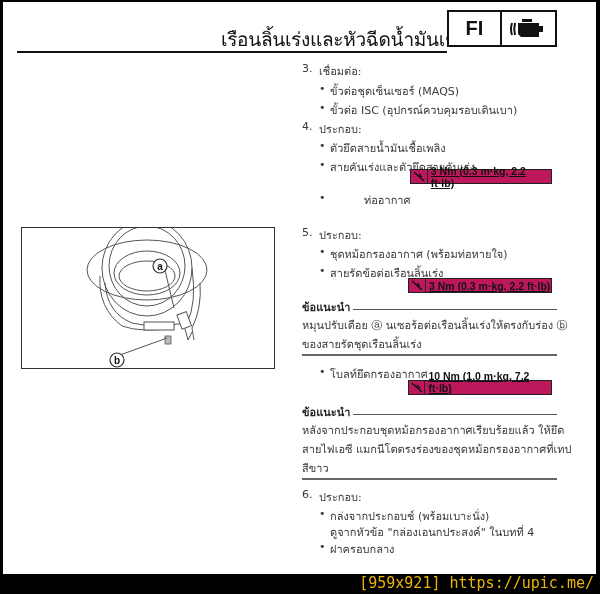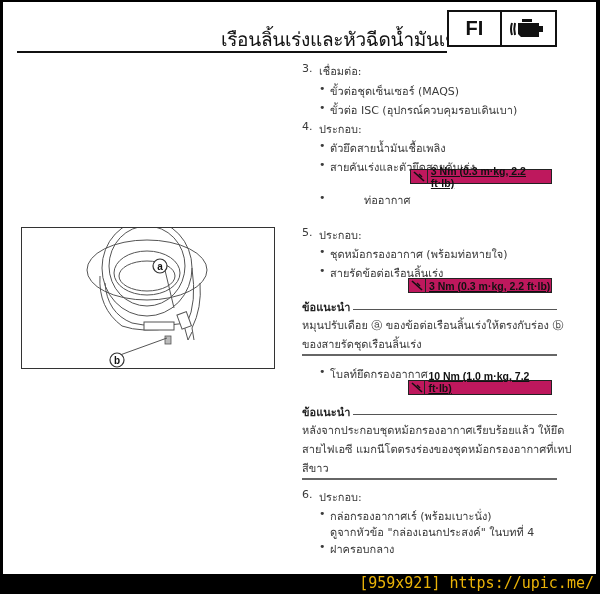--- a/index.html
+++ b/index.html
@@ -105,21 +105,21 @@
         <svg width="12" height="11" viewBox="0 0 12 11">
           <path d="M1 1 L11 10" stroke="#111" stroke-width="1.6"></path>
           <path d="M6 3 L9 6" stroke="#111" stroke-width="1.4"></path>
         </svg>
       </span>
     <span>3 Nm (0.3 m·kg, 2.2 ft·lb)</span>
   </div>
 
   <div class="note-head" style="left:299px;top:296px;">ข้อแนะนำ</div>
   <div class="note-line" style="left:350px;top:307px;width:204px;"></div>
-  <div class="txt" style="left:299px;top:314px;">หมุนปรับเดือย ⓐ ของข้อต่อเรือนลิ้นเร่งให้ตรงกับร่อง ⓑ</div>
+  <div class="txt" style="left:299px;top:314px;">หมุนปรับเดือย ⓐ นเซอร้อต่อเรือนลิ้นเร่งให้ตรงกับร่อง ⓑ</div>
   <div class="txt" style="left:299px;top:333px;">ของสายรัดชุดเรือนลิ้นเร่ง</div>
   <div class="rule" style="left:299px;top:352px;width:255px;"></div>
 
   <div class="bullet" style="left:316px;top:363px;">•</div>
   <div class="txt" style="left:327px;top:363px;">โบลท์ยึดกรองอากาศ</div>
   <div class="torque" style="left:405px;top:378px;width:142px;align-items:flex-end;">
     <span class="ic">
         <svg width="12" height="11" viewBox="0 0 12 11">
           <path d="M1 1 L11 10" stroke="#111" stroke-width="1.6"></path>
           <path d="M6 3 L9 6" stroke="#111" stroke-width="1.4"></path>
@@ -131,19 +131,19 @@
   <div class="note-head" style="left:299px;top:401px;">ข้อแนะนำ</div>
   <div class="note-line" style="left:350px;top:412px;width:204px;"></div>
   <div class="txt" style="left:299px;top:419px;">หลังจากประกอบชุดหม้อกรองอากาศเรียบร้อยแล้ว ให้ยึด</div>
   <div class="txt" style="left:299px;top:438px;">สายไฟเอซี แมกนีโตตรงร่องของชุดหม้อกรองอากาศที่เทป</div>
   <div class="txt" style="left:299px;top:457px;">สีขาว</div>
   <div class="rule" style="left:299px;top:476px;width:255px;"></div>
 
   <div class="num" style="left:299px;top:486px;">6.</div>
   <div class="txt" style="left:316px;top:486px;">ประกอบ:</div>
   <div class="bullet" style="left:316px;top:505px;">•</div>
-  <div class="txt" style="left:327px;top:505px;">กล่อกรองอากาศเร์ (พร้อมเบาะนั่ง)</div>
+  <div class="txt" style="left:327px;top:505px;">กล่งจากประกอบช์ (พร้อมเบาะนั่ง)</div>
   <div class="txt" style="left:327px;top:521px;">ดูจากหัวข้อ "กล่องเอนกประสงค์" ในบทที่ 4</div>
   <div class="bullet" style="left:316px;top:538px;">•</div>
   <div class="txt" style="left:327px;top:538px;">ฝาครอบกลาง</div>
 </div>
 
 <div class="watermark">[959x921] https://upic.me/</div>
 
 </body></html>

